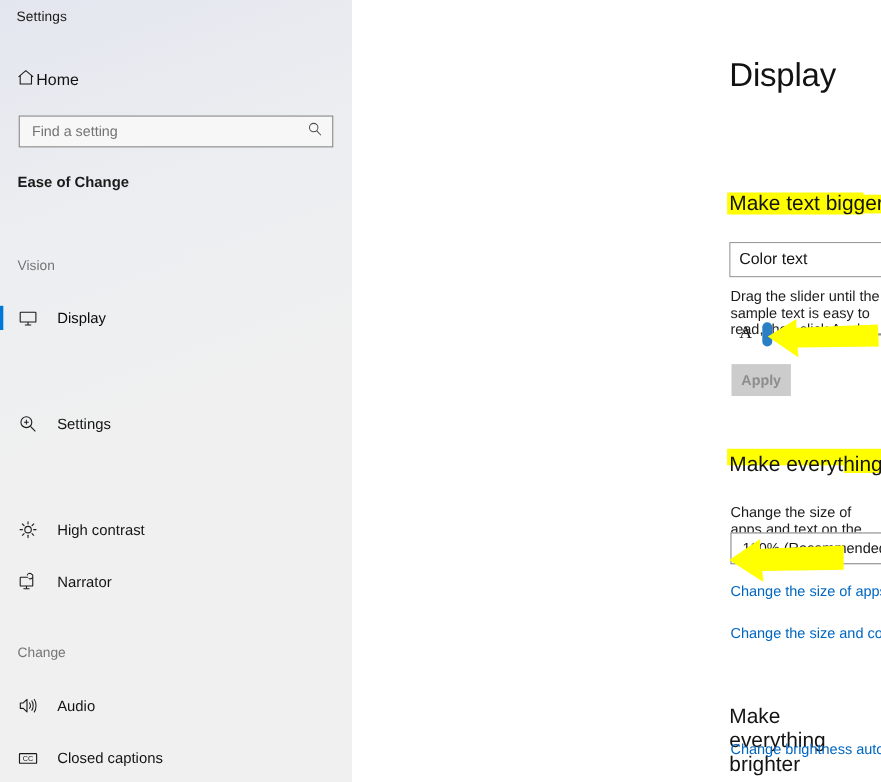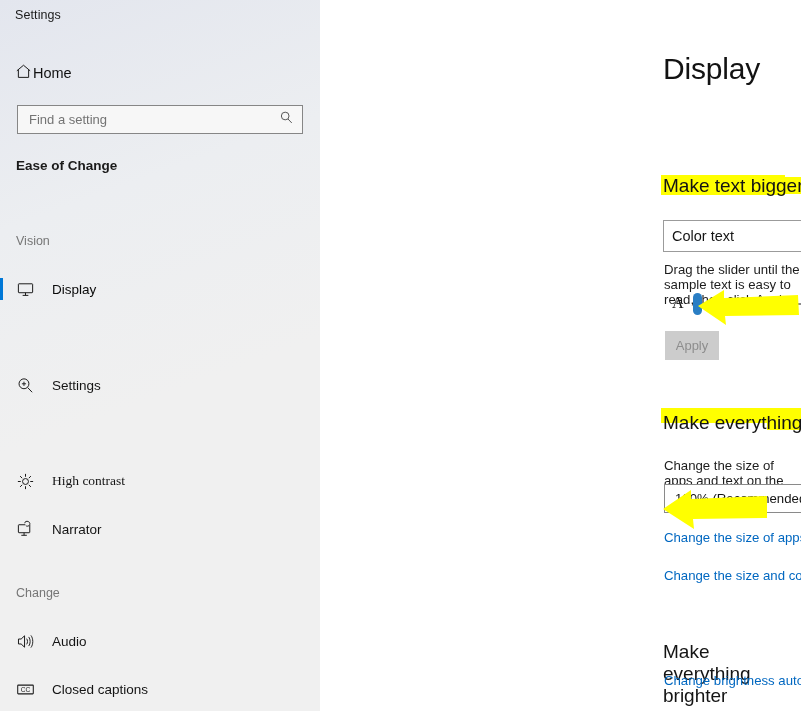--- a/index.html
+++ b/index.html
@@ -112,21 +112,21 @@
   .thumb {
     position: absolute; left: 29px; top: 5px;
     width: 9px; height: 22px; border-radius: 5px; background: #2a7ec4;
   }
   .apply-btn {
     position: absolute; left: 345px; top: 331px;
     width: 54px; height: 29px;
     background: #cccccc; border: none;
     font-size: 13px; color: #8d8d8d;
     font-family: "Liberation Sans", sans-serif;
-    display: flex; align-items: center; justify-content: center;
+    display: flex; align-items: center; justify-content: center; font-weight: bold;
   }
   .body-text {
     position: absolute; font-size: 13.2px; color: #1c1c1c;
   }
   .combo {
     position: absolute; left: 344px; top: 484px;
     width: 280px; height: 29px;
     border: 1px solid #8a8a8a; background: #fff;
     display: flex; align-items: center;
     padding: 0 8px 0 10px;
@@ -197,21 +197,21 @@
           <circle cx="8.4" cy="8.2" r="5.2" fill="none" stroke="#1b1b1b" stroke-width="1.05"></circle>
           <line x1="12.3" y1="12.2" x2="17" y2="17.1" stroke="#1b1b1b" stroke-width="1.05"></line>
           <line x1="6.2" y1="8.2" x2="10.6" y2="8.2" stroke="#1b1b1b" stroke-width="1"></line>
           <line x1="8.4" y1="6" x2="8.4" y2="10.4" stroke="#1b1b1b" stroke-width="1"></line>
         </svg>
       </span>
       <span class="lbl">Settings</span>
     </div>
 
 
-    <div class="nav-item" style="top:462px;font-family:Liberation Serif, serif;">
+    <div class="nav-item" style="top:462px;">
       <span class="sel-bar"></span>
       <span class="ico">
         <svg width="19" height="19" viewBox="0 0 20 20">
           <circle cx="10" cy="10" r="3.1" fill="none" stroke="#1b1b1b" stroke-width="1.05"></circle>
           <g stroke="#1b1b1b" stroke-width="1.05" stroke-linecap="round">
             <line x1="10" y1="2.4" x2="10" y2="4.6"></line>
             <line x1="10" y1="15.4" x2="10" y2="17.6"></line>
             <line x1="2.4" y1="10" x2="4.6" y2="10"></line>
             <line x1="15.4" y1="10" x2="17.6" y2="10"></line>
             <line x1="4.6" y1="4.6" x2="6.2" y2="6.2"></line>

